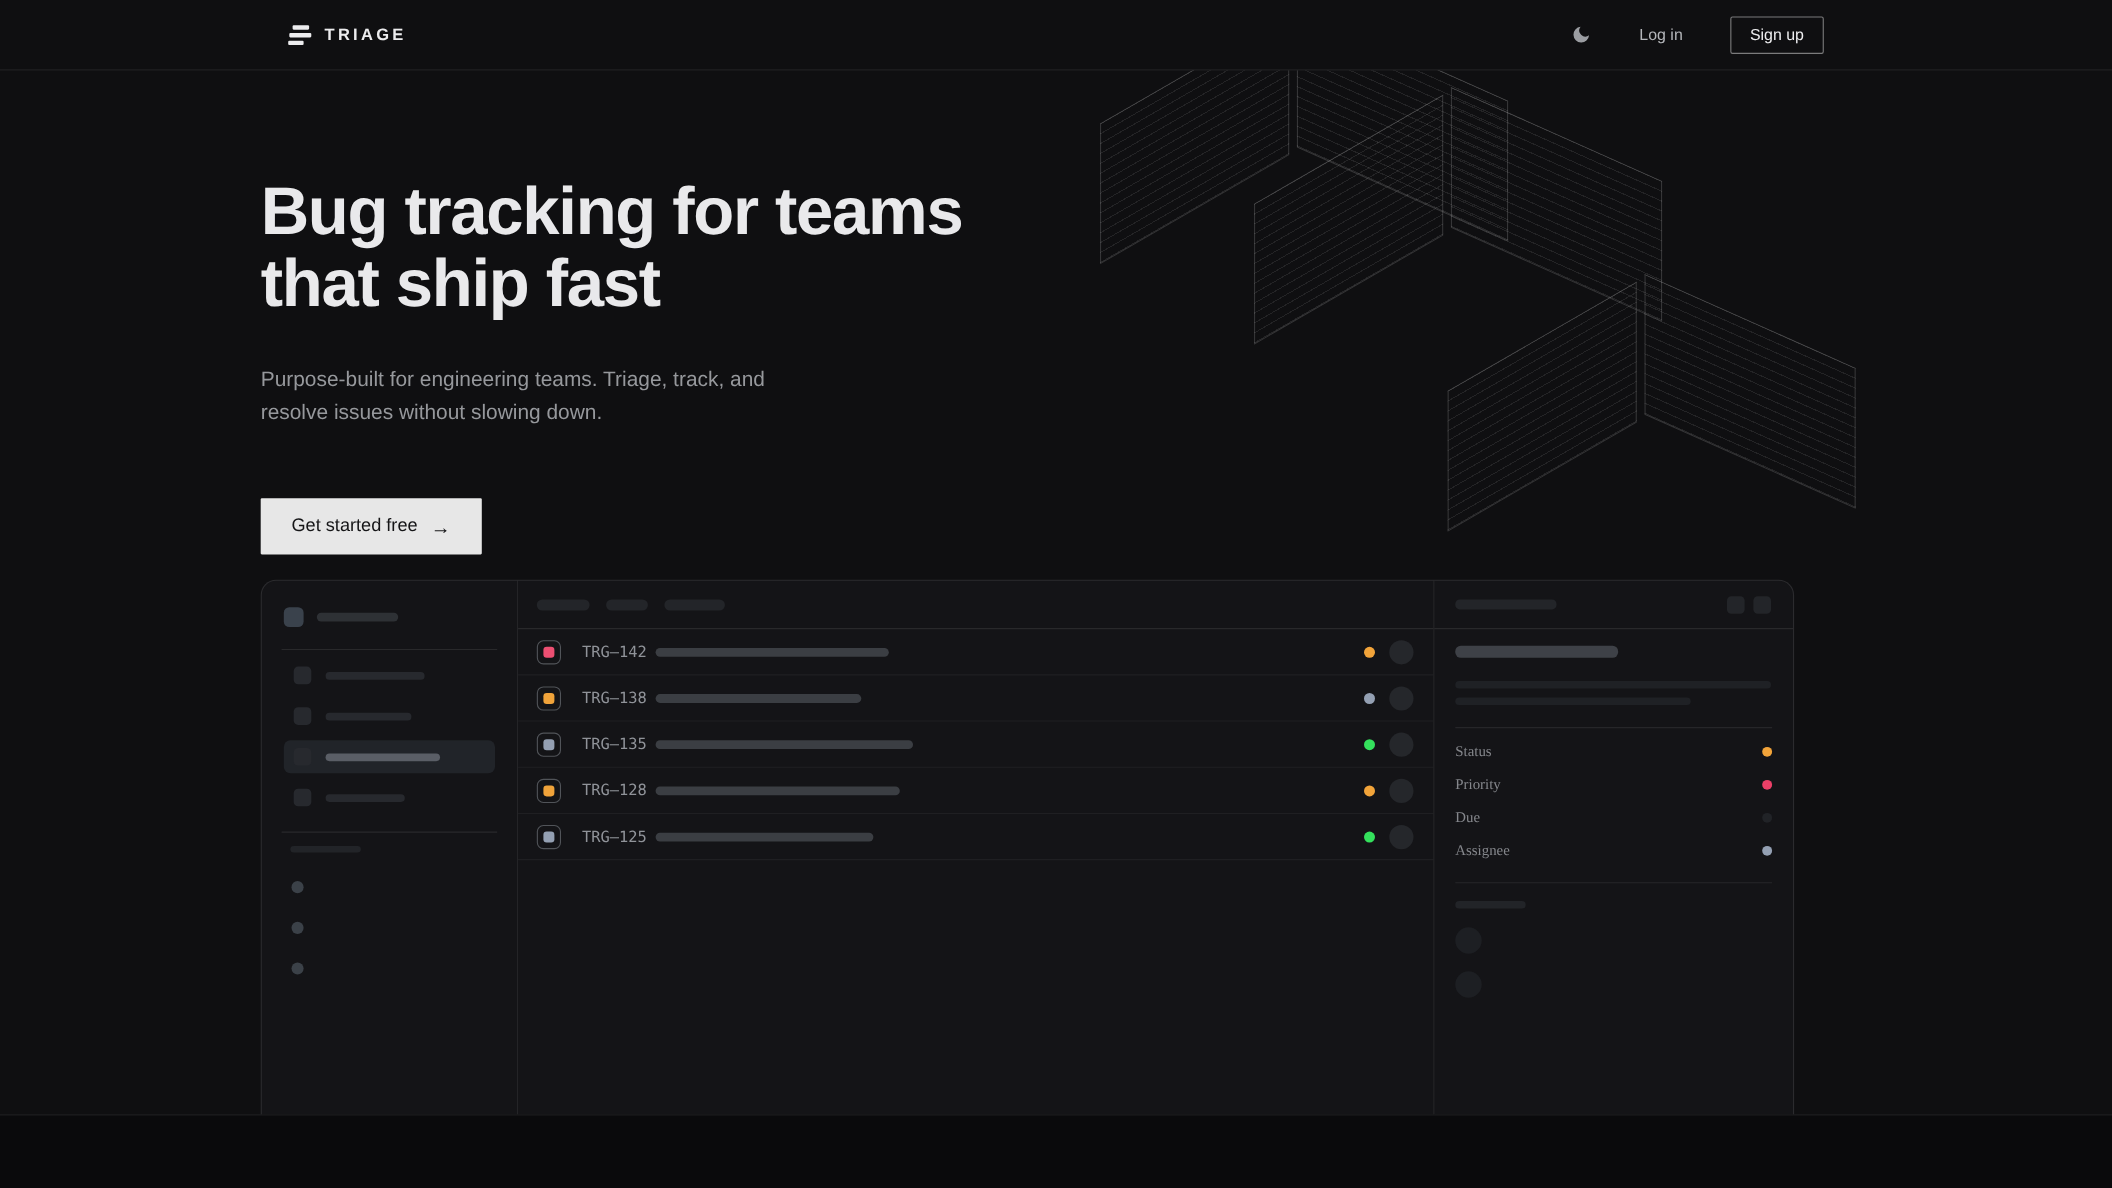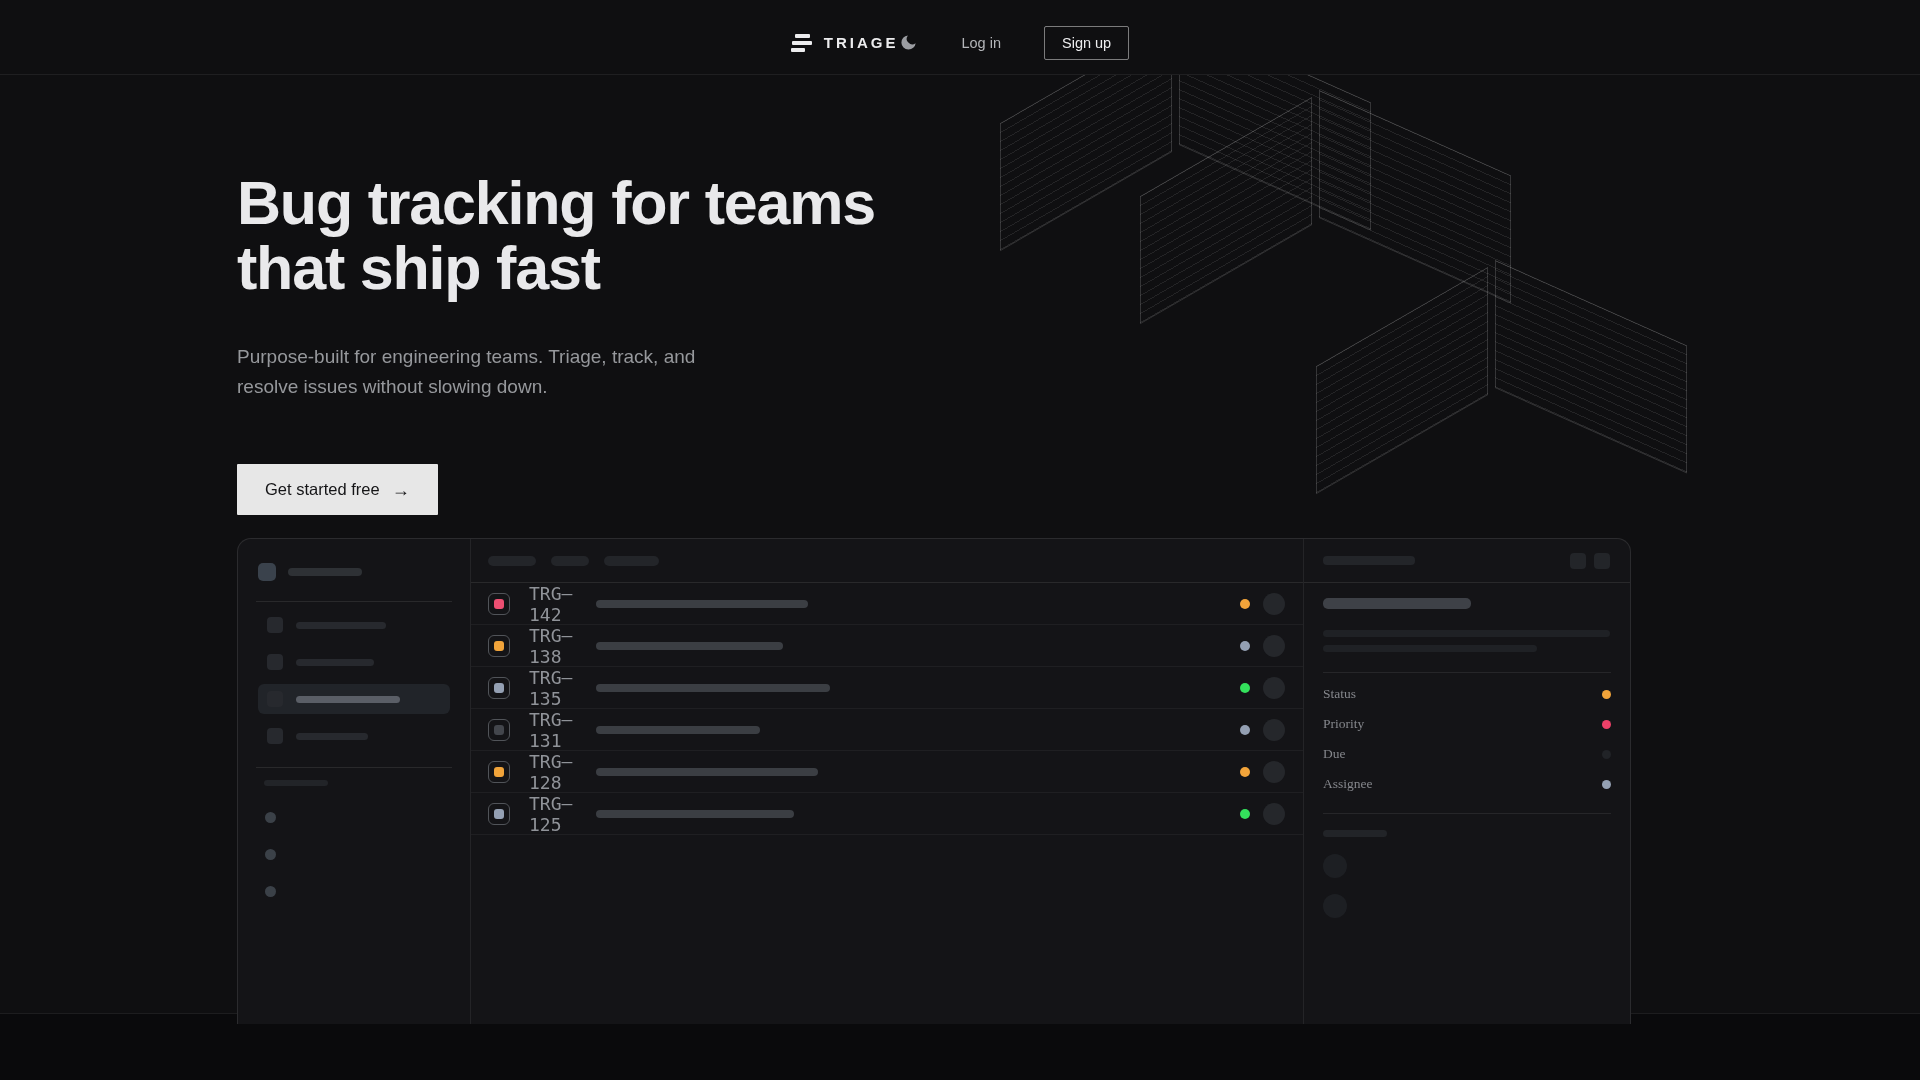--- a/index.html
+++ b/index.html
@@ -1,20 +1,20 @@
 <!DOCTYPE html>
 <html><head>
 <meta charset="utf-8">
 <style>
   * { margin:0; padding:0; box-sizing:border-box; }
   html,body { width:1920px; height:1080px; background:#0f0f11; font-family:"Liberation Sans", sans-serif; overflow:hidden; }
 
   
   .nav { position:relative; width:100%; height:64px; border-bottom:1px solid rgba(255,255,255,0.07); }
-  .nav-inner { width:1396px; height:100%; margin:11px auto; display:flex; align-items:center; justify-content:center; }
+  .nav-inner { width:1396px; height:100%; margin:0 auto; display:flex; align-items:center; justify-content:space-between; }
   .brand { display:flex; align-items:center; gap:11px; }
   .brand-icon { display:flex; flex-direction:column; gap:3px; width:22px; }
   .brand-icon b { display:block; height:4px; border-radius:1px; background:#ececee; }
   .brand-icon b:nth-child(1){ width:15px; margin-left:4px; }
   .brand-icon b:nth-child(2){ width:20px; margin-left:1px; }
   .brand-icon b:nth-child(3){ width:14px; margin-left:0; }
   .brand-name { color:#ececee; font-size:15px; font-weight:700; letter-spacing:3px; }
   .nav-right { display:flex; align-items:center; gap:43px; }
   .moon-btn { width:20px; height:20px; display:flex; align-items:center; justify-content:center; cursor:pointer; }
   .login { color:#b4b6ba; font-size:14.5px; cursor:pointer; }
@@ -61,21 +61,21 @@
 
   
   .mk-main { border-right:1px solid rgba(255,255,255,0.07); display:flex; flex-direction:column; }
   .mk-main-header { height:44px; flex:none; display:flex; align-items:center; gap:15px; padding:0 0 0 17px; border-bottom:1px solid rgba(255,255,255,0.09); }
   .hdr-pill { height:10px; border-radius:5px; background:#232529; }
   .issue-row { height:42px; display:flex; align-items:center; padding:0 18px 0 17px; border-bottom:1px solid rgba(255,255,255,0.05); cursor:pointer; }
   .issue-row.highlight { background:rgba(255,255,255,0.035);
     background-image:repeating-linear-gradient(45deg, rgba(255,255,255,0.05) 0 1px, transparent 1px 9px); }
   .issue-icon { width:22px; height:22px; border:1.5px solid #515459; border-radius:6px; display:flex; align-items:center; justify-content:center; flex:none; }
   .issue-icon i { display:block; width:10px; height:10px; border-radius:3px; }
-  .issue-id { margin-left:19px; width:67px; flex:none; color:#909399; font-size:18px; font-family:"DejaVu Sans Mono", monospace; letter-spacing:0; }
+  .issue-id { margin-left:19px; width:67px; flex:none; color:#909399; font-size:14px; font-family:"DejaVu Sans Mono", monospace; letter-spacing:0; }
   .issue-bar { height:8px; border-radius:4px; background:#3b3e43; }
   .issue-row.highlight .issue-bar { background:#474a50; }
   .flex-spacer { flex:1; }
   .issue-dot { width:10px; height:10px; border-radius:50%; flex:none; }
   .issue-avatar { width:22px; height:22px; border-radius:50%; background:#25272b; margin-left:13px; flex:none; }
   .issue-row.highlight .issue-avatar { background:#33363b; }
 
   
   .mk-detail { display:flex; flex-direction:column; }
   .det-header { height:44px; flex:none; display:flex; align-items:center; justify-content:space-between; padding:0 20px 0 19px; border-bottom:1px solid rgba(255,255,255,0.09); }
@@ -223,30 +223,20 @@
     <span class="issue-icon">
               <i style="background: rgb(148, 160, 179);"></i>
             </span>
     <span class="issue-id">TRG–135</span>
     <span class="issue-bar" style="width: 234px;"></span>
     <span class="flex-spacer"></span>
     <span class="issue-dot" style="background: rgb(52, 225, 92);"></span>
     <span class="issue-avatar"></span>
   </div>
 
-  <div class="issue-row">
-    <span class="issue-icon">
-              <i style="background: rgb(67, 70, 76);"></i>
-            </span>
-    <span class="issue-id">TRG–131</span>
-    <span class="issue-bar" style="width: 164px;"></span>
-    <span class="flex-spacer"></span>
-    <span class="issue-dot" style="background: rgb(148, 160, 179);"></span>
-    <span class="issue-avatar"></span>
-  </div>
 
   <div class="issue-row">
     <span class="issue-icon">
               <i style="background: rgb(240, 163, 58);"></i>
             </span>
     <span class="issue-id">TRG–128</span>
     <span class="issue-bar" style="width: 222px;"></span>
     <span class="flex-spacer"></span>
     <span class="issue-dot" style="background: rgb(242, 164, 58);"></span>
     <span class="issue-avatar"></span>

